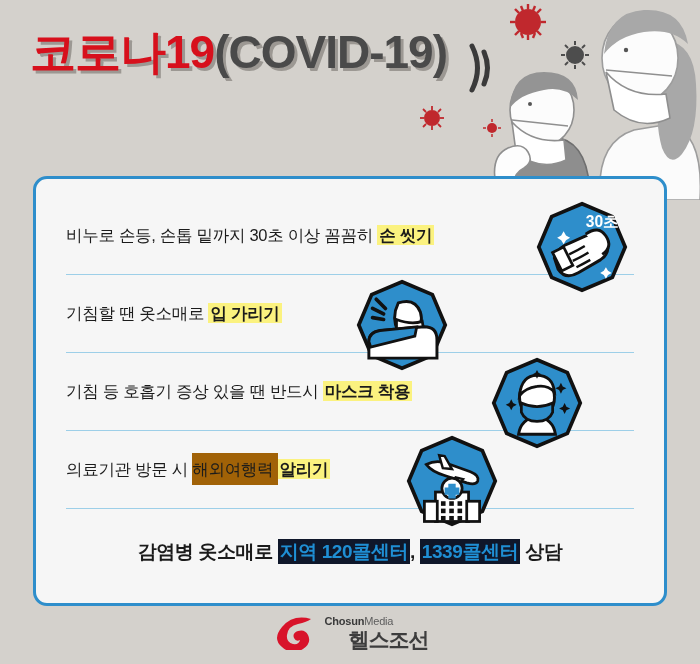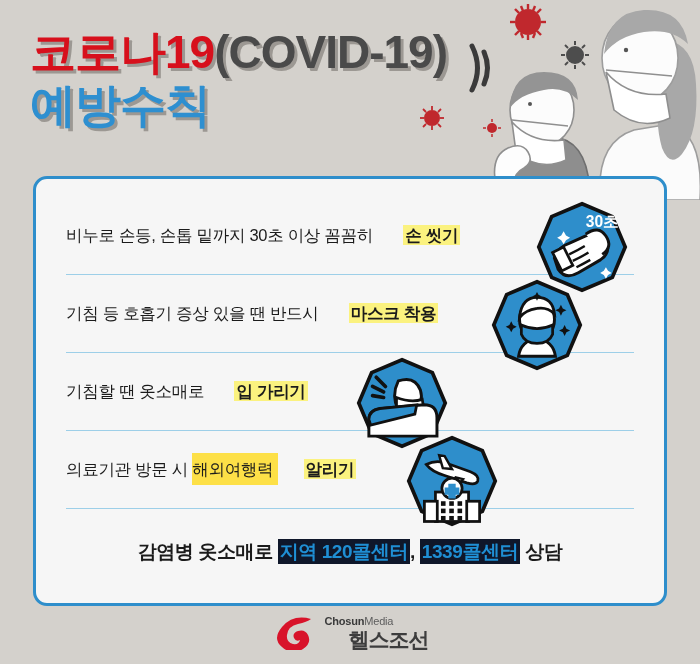--- a/index.html
+++ b/index.html
@@ -66,23 +66,22 @@
     font-size: 16.5px;
     color: #1b1b1b;
     line-height: 1.3;
     white-space: nowrap;
     letter-spacing: -0.3px;
   }
   .hl {
     background: #fbf27f;
     font-weight: bold;
     padding: 1px 2px;
-    margin-left: 26px;
-  }
-  .hl-plain { background: #fde047; padding: 7px 0; }
+  }
+  .hl-plain { background: #a16207; padding: 7px 0; }
 
   .rule-icon {
     position: absolute;
     top: 4px;
     width: 92px; height: 92px;
   }
   #icon-wrap-0 { left: 470px; }
   #icon-wrap-1 { left: 290px; }
   #icon-wrap-2 { left: 425px; }
   #icon-wrap-3 { left: 340px; }
@@ -213,21 +212,20 @@
       <path d="M32 122 q20 22 52 18 l2 20 q-26 12 -50 -8 z" fill="#ffffff" stroke="#8f8f8f" stroke-width="1.6"></path>
       <path d="M32 120 l56 6" stroke="#8f8f8f" stroke-width="1.4" fill="none"></path>
       <circle cx="50" cy="104" r="2" fill="#555"></circle>
       <path d="M16 186 q-6 -30 12 -38 q14 -6 20 4 q6 10 -4 16 q-12 6 -10 20 z" fill="#fdfdfd" stroke="#8f8f8f" stroke-width="1.6"></path>
     </g>
   </g>
 </svg>
 
 <div id="title-block">
   <div class="title-line" id="title-line1"><span class="t-red">코로나19</span><span class="t-gray">(COVID-19)</span></div>
-  <div class="title-line t-blue" id="title-line2">예방수칙</div>
 </div>
 
 <div id="card">
 
   <div class="rule-row" id="rule-row-0">
     <div class="rule-text"><span>비누로 손등, 손톱 밑까지 30초 이상 꼼꼼히 </span><span class="hl">손 씻기</span></div>
     <div class="rule-icon" id="icon-wrap-0">
       <svg viewBox="0 0 100 100">
         <polygon points="50,3 83,17 97,50 83,83 50,97 17,83 3,50 17,17" fill="#2e8ecb" stroke="#111" stroke-width="4"></polygon>
         <path d="M20 62 q4 -12 16 -16 l18 -8 q16 -6 22 6 q6 12 -6 20 l-24 14 q-14 8 -22 -4 z" fill="#ffffff" stroke="#111" stroke-width="3.2"></path>
@@ -241,51 +239,51 @@
         <g fill="#fff">
             <path d="M30 33 l2.6 4.4 l4.4 2.6 l-4.4 2.6 l-2.6 4.4 l-2.6 -4.4 l-4.4 -2.6 l4.4 -2.6 z"></path>
         <path d="M76 72 l2.3 3.9 l3.9 2.3 l-3.9 2.3 l-2.3 3.9 l-2.3 -3.9 l-3.9 -2.3 l3.9 -2.3 z"></path>
           </g>
         <text x="72" y="28" font-family="Liberation Sans, sans-serif" font-size="17" font-weight="bold" fill="#ffffff" text-anchor="middle">30초</text>
       </svg>
     </div>
   </div>
 
   <div class="rule-row">
+    <div class="rule-text"><span>기침할 땐 옷소매로 </span><span class="hl">입 가리기</span></div>
+    <div class="rule-icon" id="icon-wrap-1">
+      <svg viewBox="0 0 100 100">
+        <polygon points="50,3 83,17 97,50 83,83 50,97 17,83 3,50 17,17" fill="#2e8ecb" stroke="#111" stroke-width="4"></polygon>
+        <path d="M46 26 q18 -6 24 10 q4 14 -6 20 l-18 2 q-8 -16 0 -32 z" fill="#ffffff" stroke="#111" stroke-width="3.2"></path>
+        <path d="M44 44 q16 6 28 2 l2 12 q-16 6 -30 -2 z" fill="#ffffff" stroke="#111" stroke-width="3"></path>
+        <path d="M14 68 q0 -10 12 -12 l48 -4 q14 0 14 14 l0 20 l-74 0 z" fill="#ffffff" stroke="#111" stroke-width="3.2"></path>
+        <path d="M14 68 q0 -10 12 -12 l40 -4 l-2 10 l-48 12 z" fill="#2e8ecb" stroke="#111" stroke-width="3"></path>
+        <g stroke="#111" stroke-width="4" stroke-linecap="round">
+          <line x1="22" y1="22" x2="32" y2="32"></line>
+            <line x1="18" y1="32" x2="30" y2="38"></line>
+            <line x1="18" y1="42" x2="30" y2="44"></line>
+        </g>
+      </svg>
+    </div>
+  </div>
+
+  <div class="rule-row">
     <div class="rule-text"><span>기침 등 호흡기 증상 있을 땐 반드시 </span><span class="hl">마스크 착용</span></div>
     <div class="rule-icon" id="icon-wrap-2">
       <svg viewBox="0 0 100 100">
         <polygon points="50,3 83,17 97,50 83,83 50,97 17,83 3,50 17,17" fill="#2e8ecb" stroke="#111" stroke-width="4"></polygon>
         <path d="M30 84 q2 -16 20 -20 l0 0 q18 4 20 20 z" fill="#ffffff" stroke="#111" stroke-width="3.2"></path>
         <ellipse cx="50" cy="44" rx="19" ry="22" fill="#ffffff" stroke="#111" stroke-width="3.2"></ellipse>
         <path d="M31 42 q2 -22 19 -22 q17 0 19 18 q-8 -8 -19 -6 q-13 2 -19 10 z" fill="#ffffff" stroke="#111" stroke-width="3"></path>
         <path d="M33 50 q17 8 34 0 l0 10 q-4 10 -17 10 q-13 0 -17 -10 z" fill="#2e8ecb" stroke="#111" stroke-width="3"></path>
         <g fill="#111">
           <path d="M76 28 l2 4 l4 2 l-4 2 l-2 4 l-2 -4 l-4 -2 l4 -2 z"></path>
           <path d="M22 46 l2 4 l4 2 l-4 2 l-2 4 l-2 -4 l-4 -2 l4 -2 z"></path>
           <path d="M80 50 l2 4 l4 2 l-4 2 l-2 4 l-2 -4 l-4 -2 l4 -2 z"></path>
           <path d="M50 14 l1.6 3.2 l3.2 1.6 l-3.2 1.6 l-1.6 3.2 l-1.6 -3.2 l-3.2 -1.6 l3.2 -1.6 z"></path>
-        </g>
-      </svg>
-    </div>
-  </div>
-
-  <div class="rule-row">
-    <div class="rule-text"><span>기침할 땐 옷소매로 </span><span class="hl">입 가리기</span></div>
-    <div class="rule-icon" id="icon-wrap-1">
-      <svg viewBox="0 0 100 100">
-        <polygon points="50,3 83,17 97,50 83,83 50,97 17,83 3,50 17,17" fill="#2e8ecb" stroke="#111" stroke-width="4"></polygon>
-        <path d="M46 26 q18 -6 24 10 q4 14 -6 20 l-18 2 q-8 -16 0 -32 z" fill="#ffffff" stroke="#111" stroke-width="3.2"></path>
-        <path d="M44 44 q16 6 28 2 l2 12 q-16 6 -30 -2 z" fill="#ffffff" stroke="#111" stroke-width="3"></path>
-        <path d="M14 68 q0 -10 12 -12 l48 -4 q14 0 14 14 l0 20 l-74 0 z" fill="#ffffff" stroke="#111" stroke-width="3.2"></path>
-        <path d="M14 68 q0 -10 12 -12 l40 -4 l-2 10 l-48 12 z" fill="#2e8ecb" stroke="#111" stroke-width="3"></path>
-        <g stroke="#111" stroke-width="4" stroke-linecap="round">
-          <line x1="22" y1="22" x2="32" y2="32"></line>
-            <line x1="18" y1="32" x2="30" y2="38"></line>
-            <line x1="18" y1="42" x2="30" y2="44"></line>
         </g>
       </svg>
     </div>
   </div>
 
   <div class="rule-row">
     <div class="rule-text"><span>의료기관 방문 시 </span><span class="hl-plain">해외여행력 </span><span class="hl">알리기</span></div>
     <div class="rule-icon" id="icon-wrap-3">
       <svg viewBox="0 0 100 100">
         <polygon points="50,3 83,17 97,50 83,83 50,97 17,83 3,50 17,17" fill="#2e8ecb" stroke="#111" stroke-width="4"></polygon>

